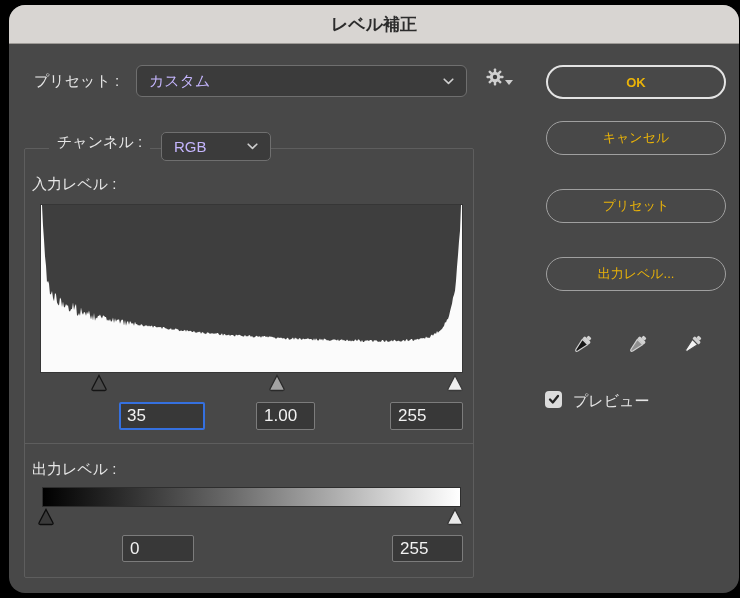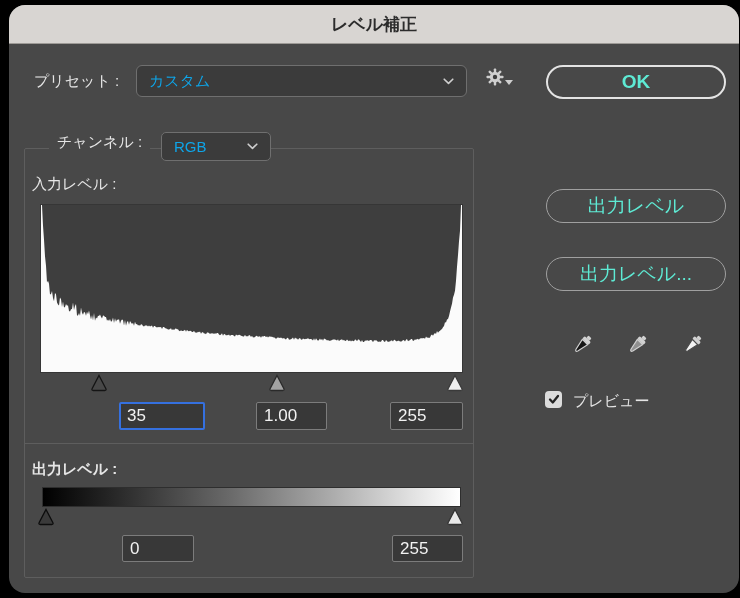--- a/index.html
+++ b/index.html
@@ -11,21 +11,21 @@
     background:#484848; border-radius:16px; overflow:hidden; }
 
   .titlebar { position:absolute; left:0; top:0; width:730px; height:39px;
     background:#d8d5d2; border-bottom:1px solid #9d9a96;
     display:flex; align-items:center; justify-content:center; }
   .title-text { font-size:17px; font-weight:bold; color:#2c2c2c; }
 
   .jp-label { position:absolute; font-size:15px; color:#e6e6e6; white-space:nowrap; }
 
   .select { position:absolute; background:#3b3b3b; border:1px solid #6f6f6f;
-    border-radius:6px; color:#0ea5e9; font-size:15px; display:flex;
+    border-radius:6px; color:#c4b5fd; font-size:15px; display:flex;
     align-items:center; justify-content:space-between; padding:0 12px; cursor:default; }
   .select .chev { flex:0 0 auto; margin-left:8px; }
 
   .gear-wrap { position:absolute; left:472px; top:62px; width:36px; height:26px;
     display:flex; align-items:flex-start; justify-content:center; color:#cfcfcf; }
 
   .group-box { position:absolute; left:15px; top:143px; width:450px; height:430px;
     border:1px solid #5e5e5e; border-radius:2px; }
   .group-divider { position:absolute; left:15px; top:438px; width:450px; height:1px;
     background:#5e5e5e; }
@@ -42,21 +42,21 @@
     font-family:Liberation Sans, sans-serif; padding:1px 7px; outline:none; }
   .num-field.focused { border:2px solid #3570df; padding:1px 6px; }
   .num-field.small { height:27px; }
 
   .grad-bar { position:absolute; left:33px; top:482px; width:419px; height:20px;
     border:1px solid #2e2e2e;
     background:linear-gradient(to right,#000 0%,#2a2a2a 18%,#6a6a6a 45%,#a8a8a8 68%,#e0e0e0 88%,#fff 100%); }
 
   .pill-btn { position:absolute; left:537px; width:180px; height:34px;
     background:transparent; border:1px solid #a0a0a0; border-radius:17px;
-    color:#5eead4; font-size:19px; display:flex; align-items:center;
+    color:#eab308; font-size:13px; display:flex; align-items:center;
     justify-content:center; cursor:default; font-family:inherit; }
   .pill-btn.default { border:2px solid #e4e4e4; font-weight:bold; }
 
   .dropper { position:absolute; width:24px; height:24px; top:328px; }
 
   .checkbox { position:absolute; left:536px; top:386px; width:17px; height:17px;
     background:#dcdcdc; border-radius:4px; display:flex; align-items:center;
     justify-content:center; }
   .checkbox-label { position:absolute; left:564px; top:387px; font-size:15px; color:#e5e5e5; }
 </style>
@@ -120,38 +120,39 @@
       <path d="M9 1.5 L15.8 14.5 Q16.8 16.5 14.6 16.5 L3.4 16.5 Q1.2 16.5 2.2 14.5 Z" fill="#484848" stroke="#141414" stroke-width="1.3"></path>
     </svg>
     <svg class="tri" style="left:259px; top:369px;" viewBox="0 0 18 18">
       <path d="M9 1.5 L15.8 14.5 Q16.8 16.5 14.6 16.5 L3.4 16.5 Q1.2 16.5 2.2 14.5 Z" fill="#a2a2a2" stroke="#2a2a2a" stroke-width="1.3"></path>
     </svg>
     <svg class="tri" style="left:437px; top:369px;" viewBox="0 0 18 18">
       <path d="M9 1.5 L15.8 14.5 Q16.8 16.5 14.6 16.5 L3.4 16.5 Q1.2 16.5 2.2 14.5 Z" fill="#eeeeee" stroke="#3a3a3a" stroke-width="1.3"></path>
     </svg>
 
     <input class="num-field focused" style="left: 110px; top: 397px; width: 86px;" value="35">
-    <input class="num-field" style="left: 247px; top: 397px; width: 71px;" value="1.00">
+    <input class="num-field" style="left: 247px; top: 397px; width: 59px;" value="1.00">
     <input class="num-field" style="left: 381px; top: 397px; width: 73px;" value="255">
 
-    <span class="jp-label" style="left:23px; top:455px;font-weight:bold;">出力レベル :</span>
+    <span class="jp-label" style="left:23px; top:455px;">出力レベル :</span>
     <div class="grad-bar"></div>
 
     <svg class="tri" style="left:28px; top:503px;" viewBox="0 0 18 18">
       <path d="M9 1.5 L15.8 14.5 Q16.8 16.5 14.6 16.5 L3.4 16.5 Q1.2 16.5 2.2 14.5 Z" fill="#3a3a3a" stroke="#0c0c0c" stroke-width="1.3"></path>
     </svg>
     <svg class="tri" style="left:437px; top:503px;" viewBox="0 0 18 18">
       <path d="M9 1.5 L15.8 14.5 Q16.8 16.5 14.6 16.5 L3.4 16.5 Q1.2 16.5 2.2 14.5 Z" fill="#e9e9e9" stroke="#333333" stroke-width="1.3"></path>
     </svg>
 
     <input class="num-field small" style="left: 113px; top: 530px; width: 72px;" value="0">
     <input class="num-field small" style="left: 383px; top: 530px; width: 71px;" value="255">
 
     <button class="pill-btn default" style="top:60px;">OK</button>
-    <button class="pill-btn" style="top:184px;">出力レベル</button>
+    <button class="pill-btn" style="top:116px;">キャンセル</button>
+    <button class="pill-btn" style="top:184px;">プリセット</button>
     <button class="pill-btn" style="top:252px;">出力レベル...</button>
 
     <svg class="dropper" style="left:561px;" viewBox="0 0 22 22">
       <g transform="rotate(45 11 11)">
         <rect x="9" y="0.5" width="4" height="3" rx="1" fill="#d2d2d2"></rect>
         <rect x="7" y="3.4" width="8" height="3.4" rx="1.2" fill="#d2d2d2"></rect>
         <path d="M7.6 7.2 L14.4 7.2 L12.2 17.6 Q11 20.2 9.8 17.6 Z" fill="#161616" stroke="#d2d2d2" stroke-width="1.1"></path>
       </g>
     </svg>
     <svg class="dropper" style="left:616px;" viewBox="0 0 22 22">

